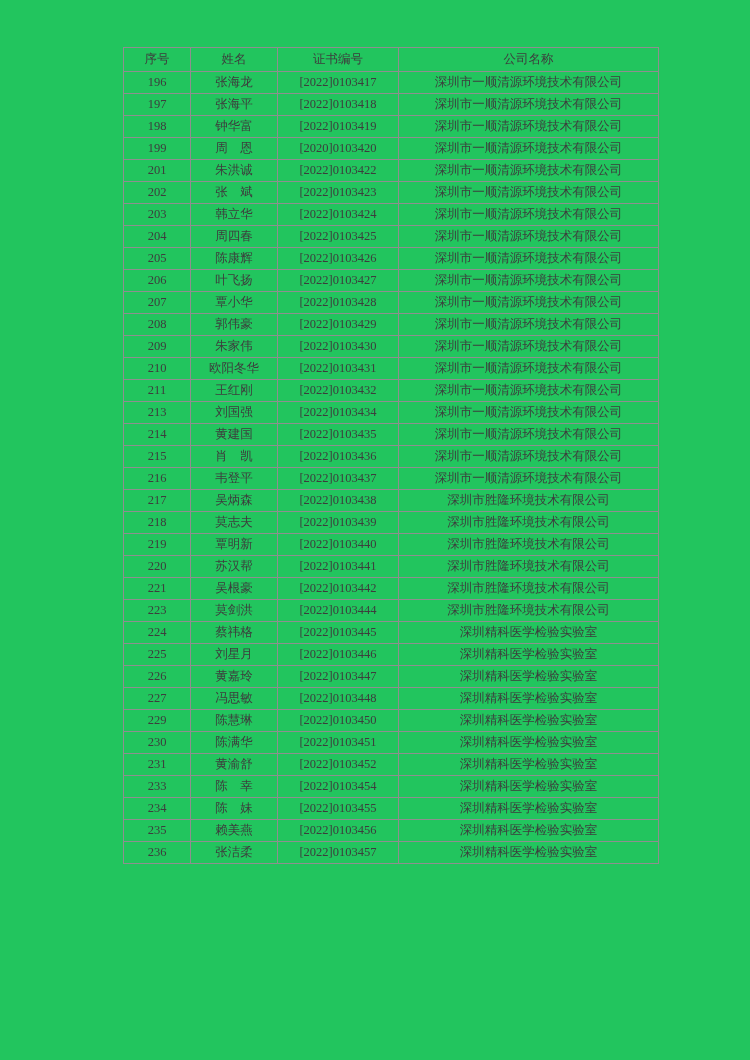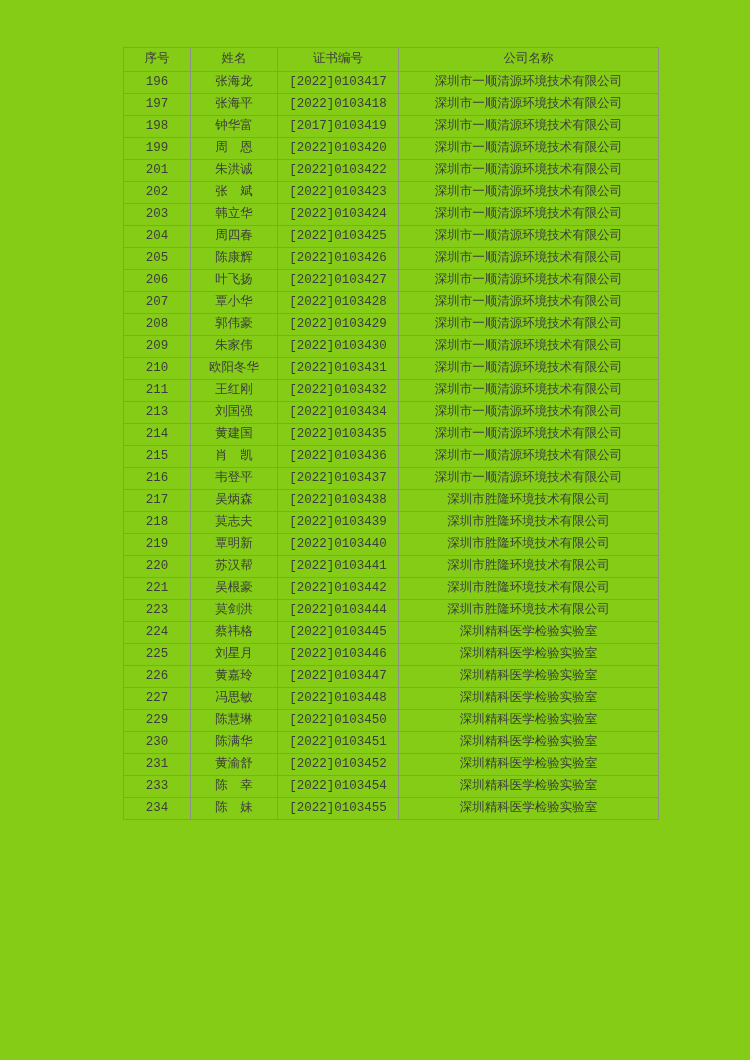--- a/index.html
+++ b/index.html
@@ -9,22 +9,21 @@
   }
   body {
     width: 750px;
     height: 1060px;
     position: relative;
     font-family: "Liberation Serif", "DejaVu Serif", serif;
   }
   .page {
     position: absolute;
     inset: 0;
-    background: #84cc16;
-    font-family: Liberation Mono, monospace;
+    background: #22c55e;
   }
   table.doc-table {
     position: absolute;
     left: 123px;
     top: 47px;
     width: 535px;
     border-collapse: collapse;
     table-layout: fixed;
   }
   table.doc-table th,
@@ -81,28 +80,28 @@
   <tr>
     <td>197</td>
     <td>张海平</td>
     <td>[2022]0103418</td>
     <td>深圳市一顺清源环境技术有限公司</td>
   </tr>
 
   <tr>
     <td>198</td>
     <td>钟华富</td>
-    <td>[2017]0103419</td>
+    <td>[2022]0103419</td>
     <td>深圳市一顺清源环境技术有限公司</td>
   </tr>
 
   <tr>
     <td>199</td>
     <td>周　恩</td>
-    <td>[2022]0103420</td>
+    <td>[2020]0103420</td>
     <td>深圳市一顺清源环境技术有限公司</td>
   </tr>
 
 
   <tr>
     <td>201</td>
     <td>朱洪诚</td>
     <td>[2022]0103422</td>
     <td>深圳市一顺清源环境技术有限公司</td>
   </tr>
@@ -307,16 +306,28 @@
     <td>深圳精科医学检验实验室</td>
   </tr>
 
   <tr>
     <td>234</td>
     <td>陈　妹</td>
     <td>[2022]0103455</td>
     <td>深圳精科医学检验实验室</td>
   </tr>
 
-
+  <tr>
+    <td>235</td>
+    <td>赖美燕</td>
+    <td>[2022]0103456</td>
+    <td>深圳精科医学检验实验室</td>
+  </tr>
+
+  <tr>
+    <td>236</td>
+    <td>张洁柔</td>
+    <td>[2022]0103457</td>
+    <td>深圳精科医学检验实验室</td>
+  </tr>
 </tbody>
   </table>
 </div>
 
 </body></html>

